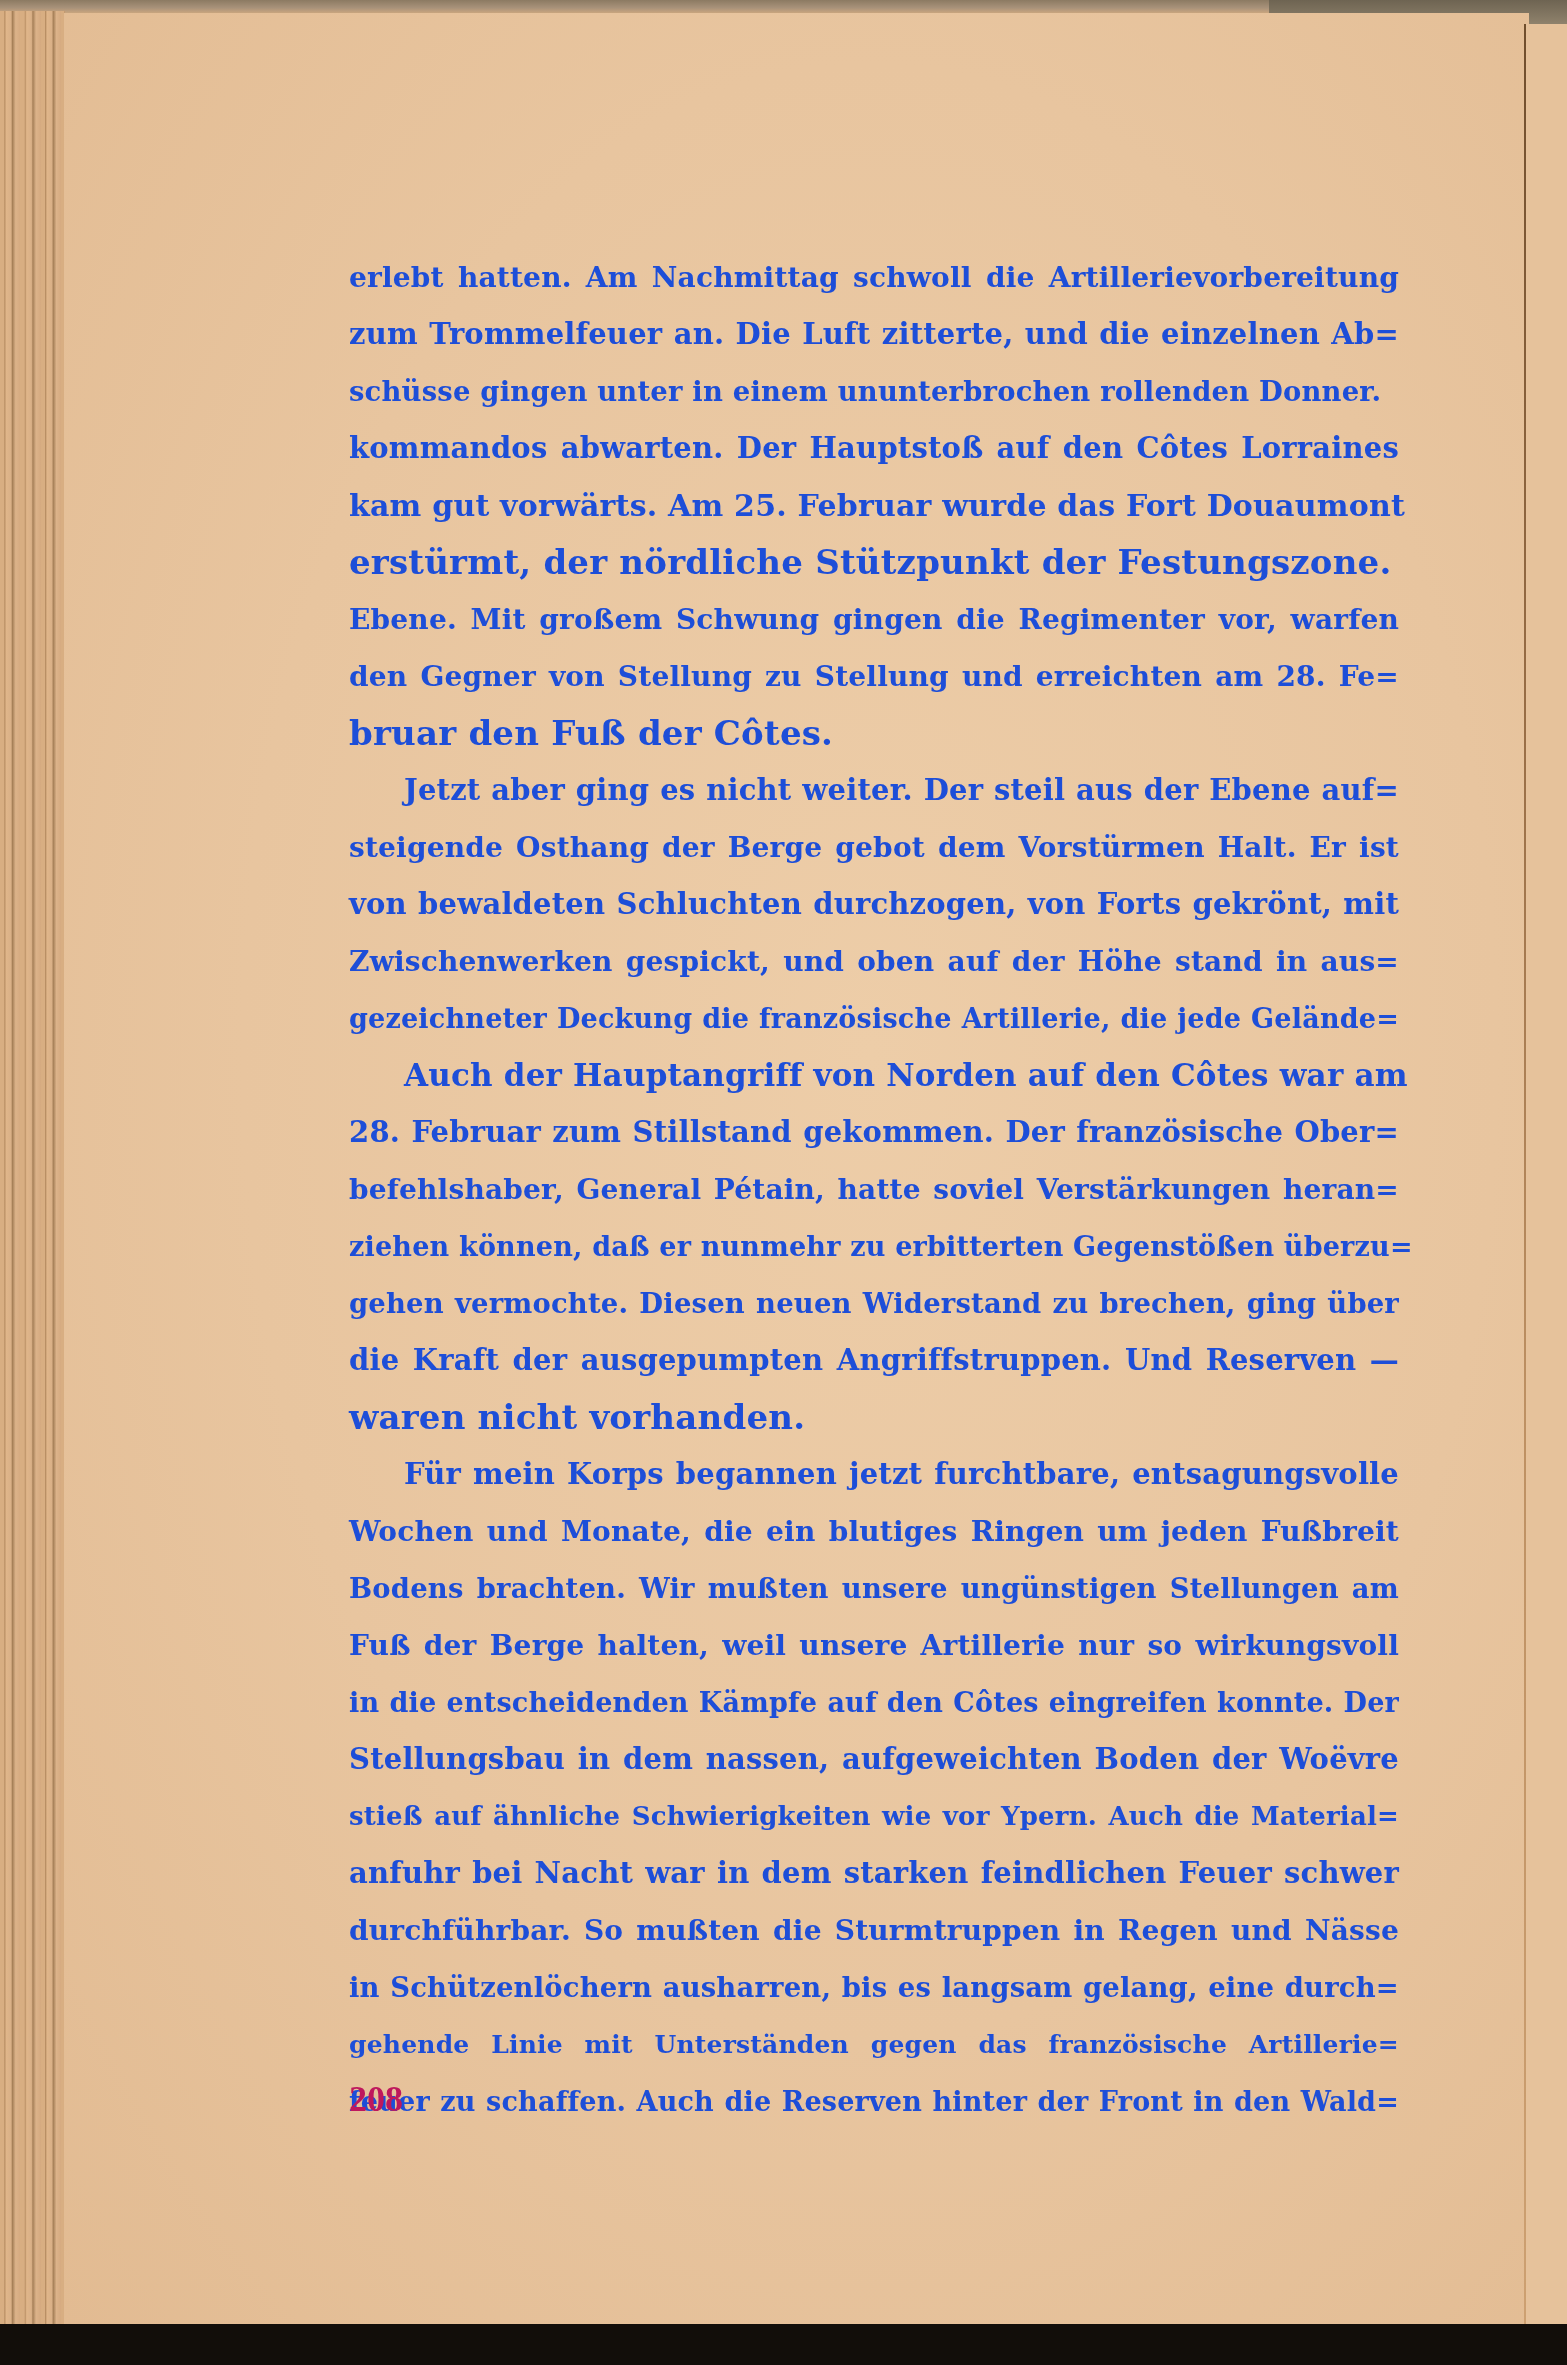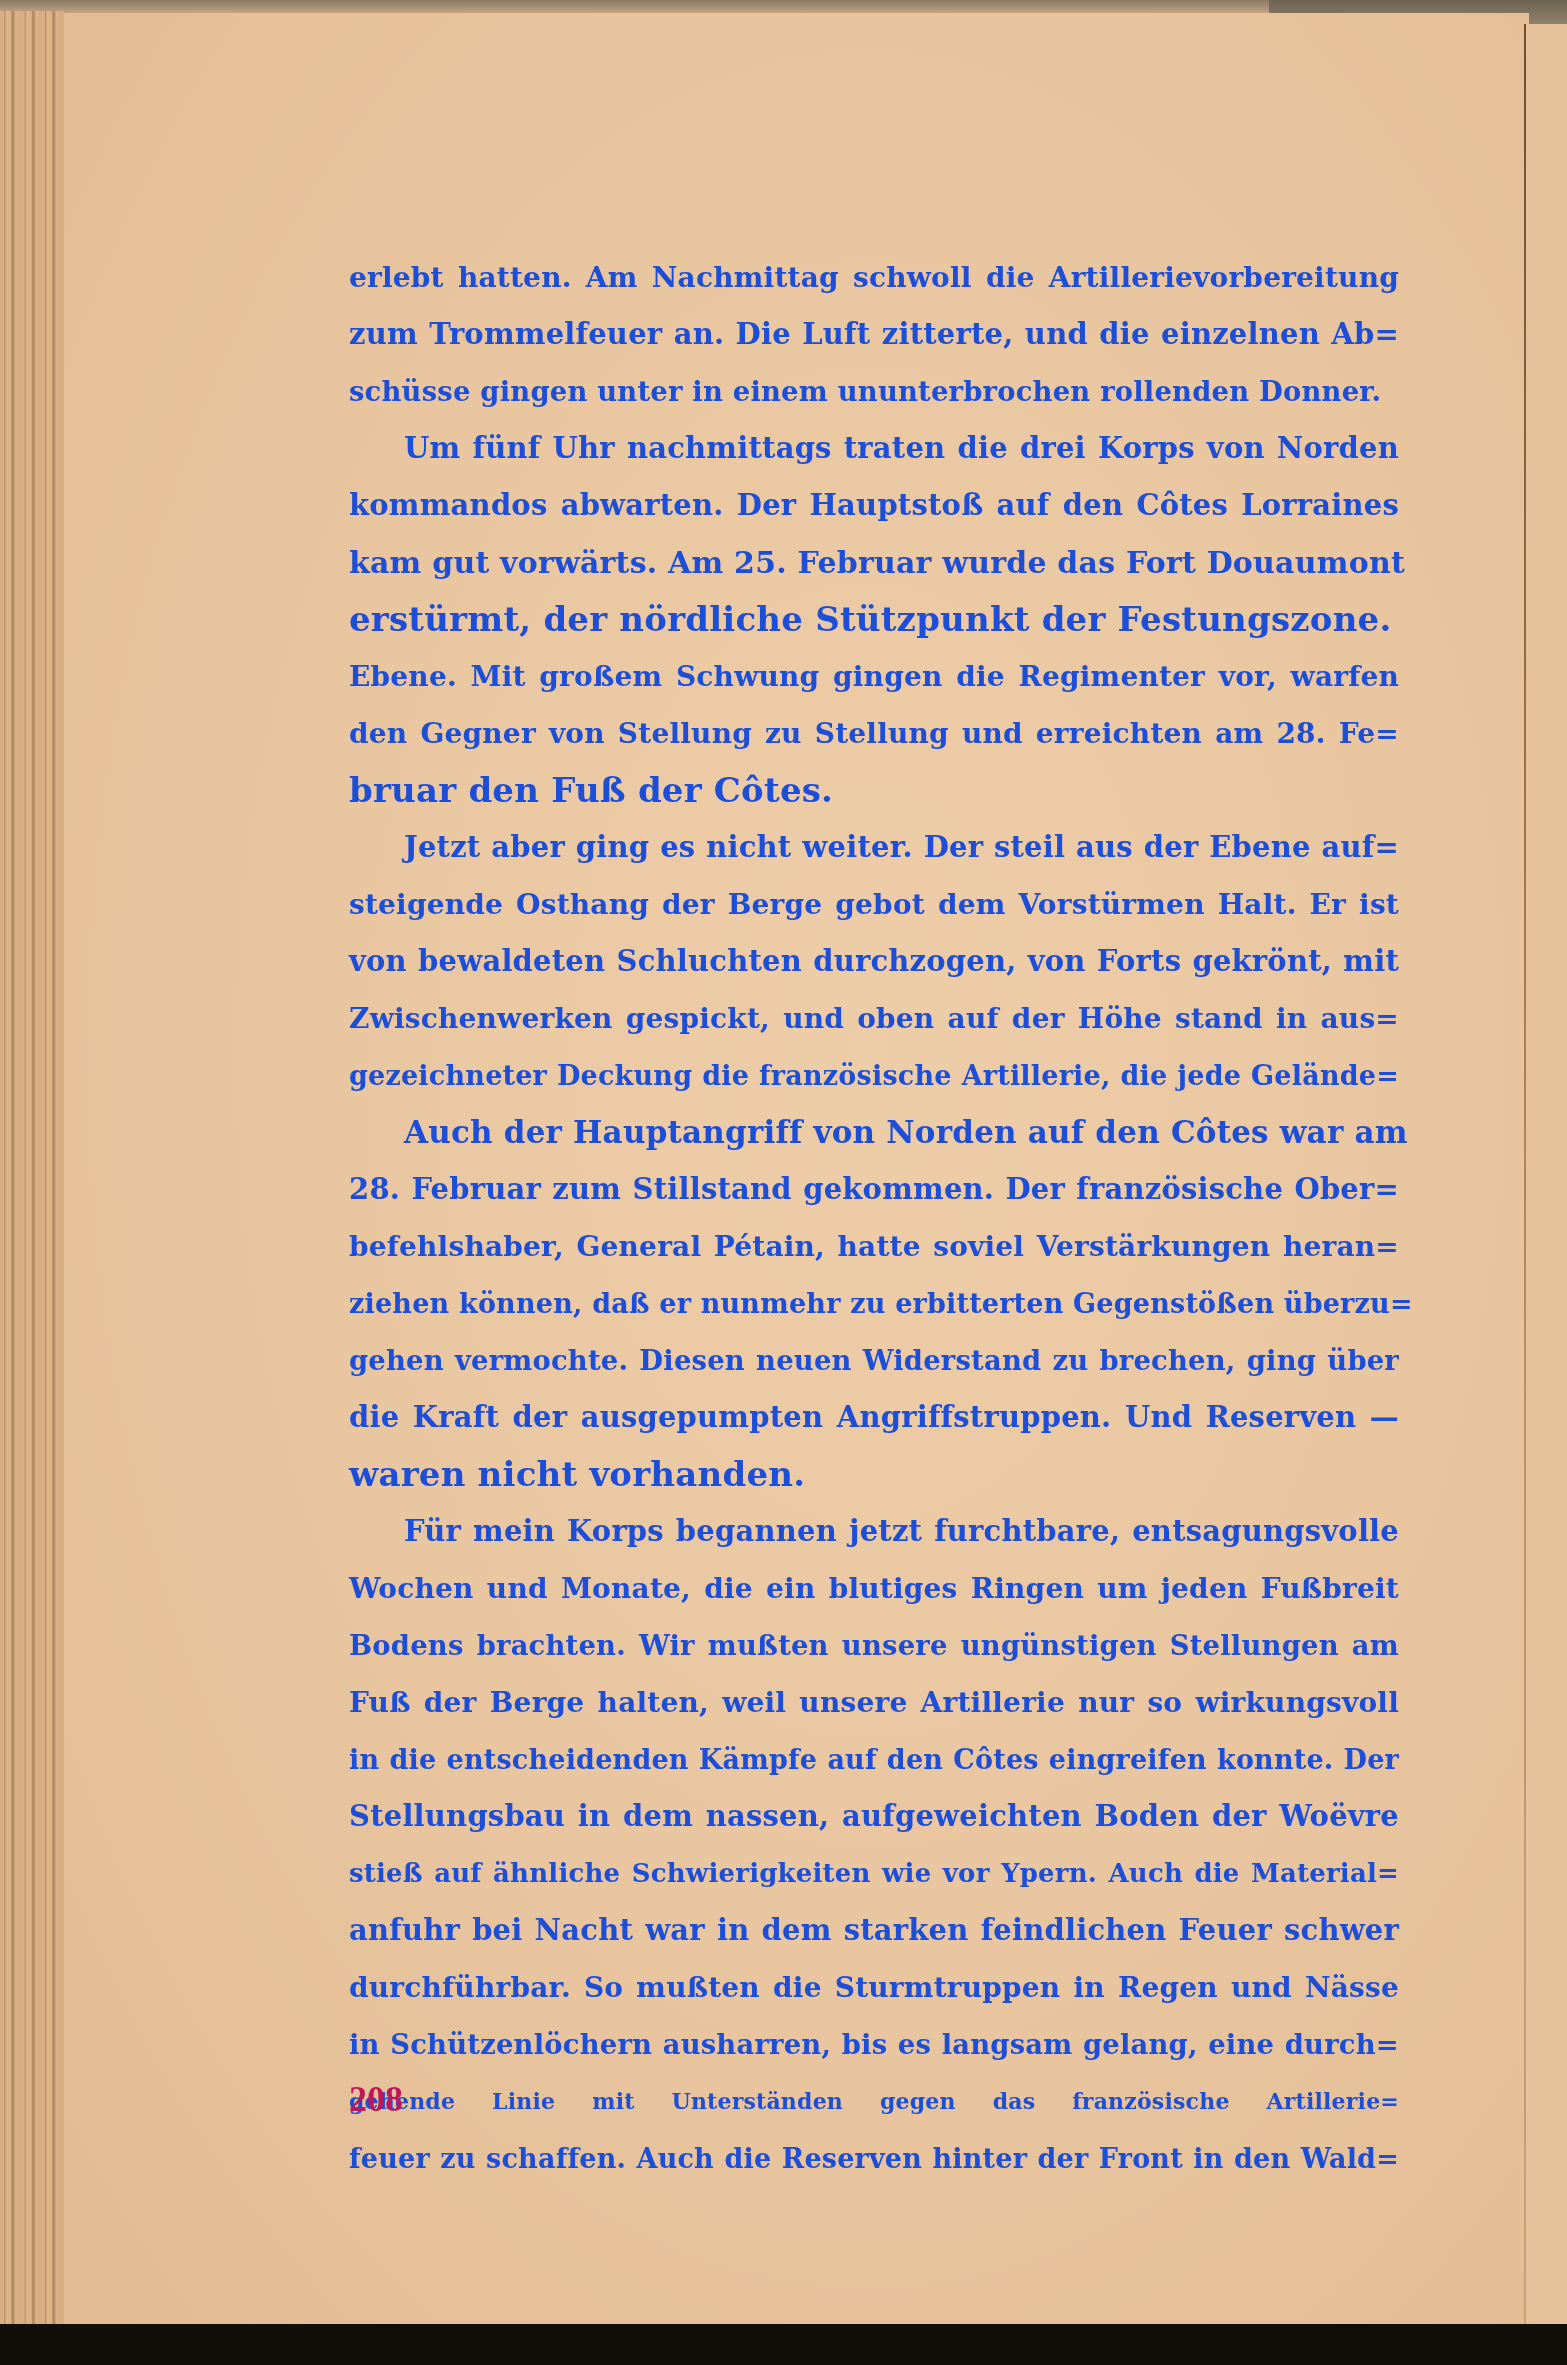--- a/index.html
+++ b/index.html
@@ -68,21 +68,20 @@
 <div class="scan-top"></div>
 <div class="page-stack"></div>
 <div class="page"></div>
 <div class="right-fold"></div>
 <div class="right-strip"></div>
 
 <div class="text-block" id="text-block">
     <span class="line" style="font-size: 28px;">erlebt hatten. Am Nachmittag schwoll die Artillerievorbereitung</span>
     <span class="line" style="font-size: 29px;">zum Trommelfeuer an. Die Luft zitterte, und die einzelnen Ab=</span>
     <span class="line last" style="font-size: 27.4px;">schüsse gingen unter in einem ununterbrochen rollenden Donner.</span>
-    <span class="line indent" style="font-size: 29px;">Um fünf Uhr nachmittags traten die drei Korps von Norden</span>
     <span class="line" style="font-size: 29px;">kommandos abwarten. Der Hauptstoß auf den Côtes Lorraines</span>
     <span class="line" style="font-size: 30px;">kam gut vorwärts. Am 25. Februar wurde das Fort Douaumont</span>
     <span class="line last" style="font-size: 34px;">erstürmt, der nördliche Stützpunkt der Festungszone.</span>
     <span class="line" style="font-size: 28px;">Ebene. Mit großem Schwung gingen die Regimenter vor, warfen</span>
     <span class="line" style="font-size: 28px;">den Gegner von Stellung zu Stellung und erreichten am 28. Fe=</span>
     <span class="line last">bruar den Fuß der Côtes.</span>
     <span class="line indent" style="font-size: 29px;">Jetzt aber ging es nicht weiter. Der steil aus der Ebene auf=</span>
     <span class="line" style="font-size: 28px;">steigende Osthang der Berge gebot dem Vorstürmen Halt. Er ist</span>
     <span class="line" style="font-size: 29px;">von bewaldeten Schluchten durchzogen, von Forts gekrönt, mit</span>
     <span class="line" style="font-size: 28px;">Zwischenwerken gespickt, und oben auf der Höhe stand in aus=</span>
@@ -97,20 +96,20 @@
     <span class="line indent" style="font-size: 29px;">Für mein Korps begannen jetzt furchtbare, entsagungsvolle</span>
     <span class="line" style="font-size: 28px;">Wochen und Monate, die ein blutiges Ringen um jeden Fußbreit</span>
     <span class="line" style="font-size: 27.4px;">Bodens brachten. Wir mußten unsere ungünstigen Stellungen am</span>
     <span class="line" style="font-size: 28px;">Fuß der Berge halten, weil unsere Artillerie nur so wirkungsvoll</span>
     <span class="line" style="font-size: 27px;">in die entscheidenden Kämpfe auf den Côtes eingreifen konnte. Der</span>
     <span class="line" style="font-size: 29px;">Stellungsbau in dem nassen, aufgeweichten Boden der Woëvre</span>
     <span class="line" style="font-size: 26px;">stieß auf ähnliche Schwierigkeiten wie vor Ypern. Auch die Material=</span>
     <span class="line" style="font-size: 29px;">anfuhr bei Nacht war in dem starken feindlichen Feuer schwer</span>
     <span class="line" style="font-size: 28px;">durchführbar. So mußten die Sturmtruppen in Regen und Nässe</span>
     <span class="line" style="font-size: 27.4px;">in Schützenlöchern ausharren, bis es langsam gelang, eine durch=</span>
-    <span class="line" style="font-size: 22px;">gehende Linie mit Unterständen gegen das französische Artillerie=</span>
+    <span class="line" style="font-size: 25px;">gehende Linie mit Unterständen gegen das französische Artillerie=</span>
     <span class="line" style="font-size: 27px;">feuer zu schaffen. Auch die Reserven hinter der Front in den Wald=</span>
   </div>
 
 <div class="page-number">208</div>
 
 <div class="bottom-shadow"></div>
 
 
 </body></html>

